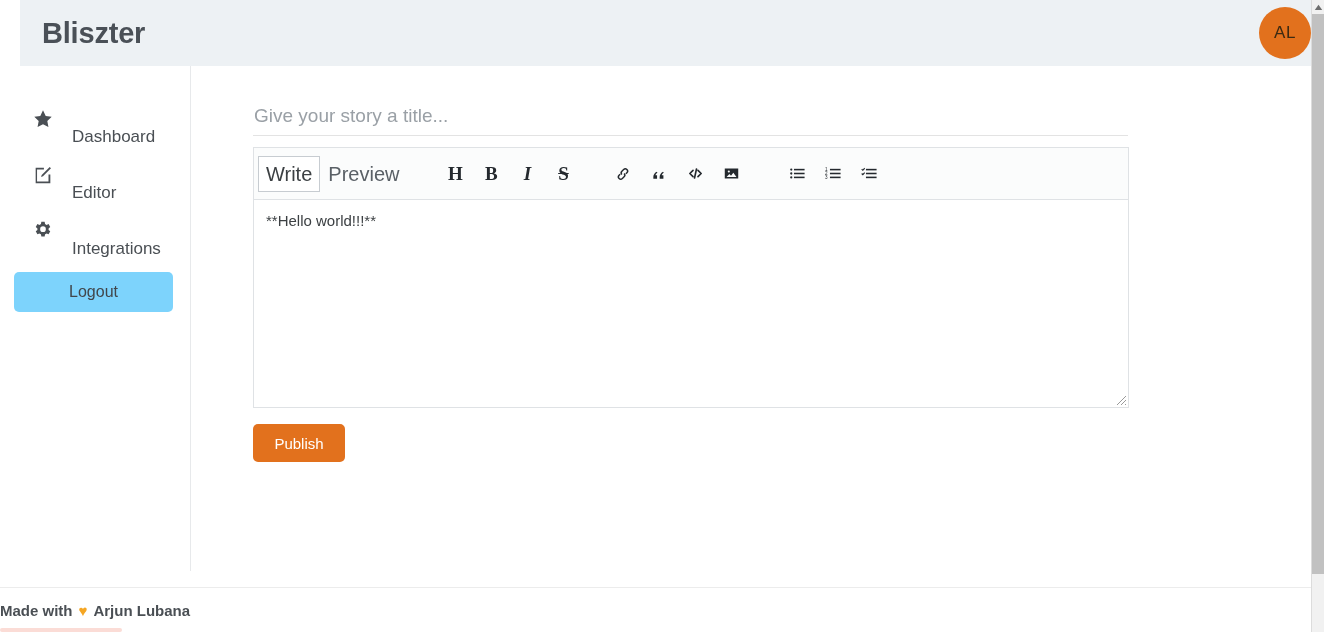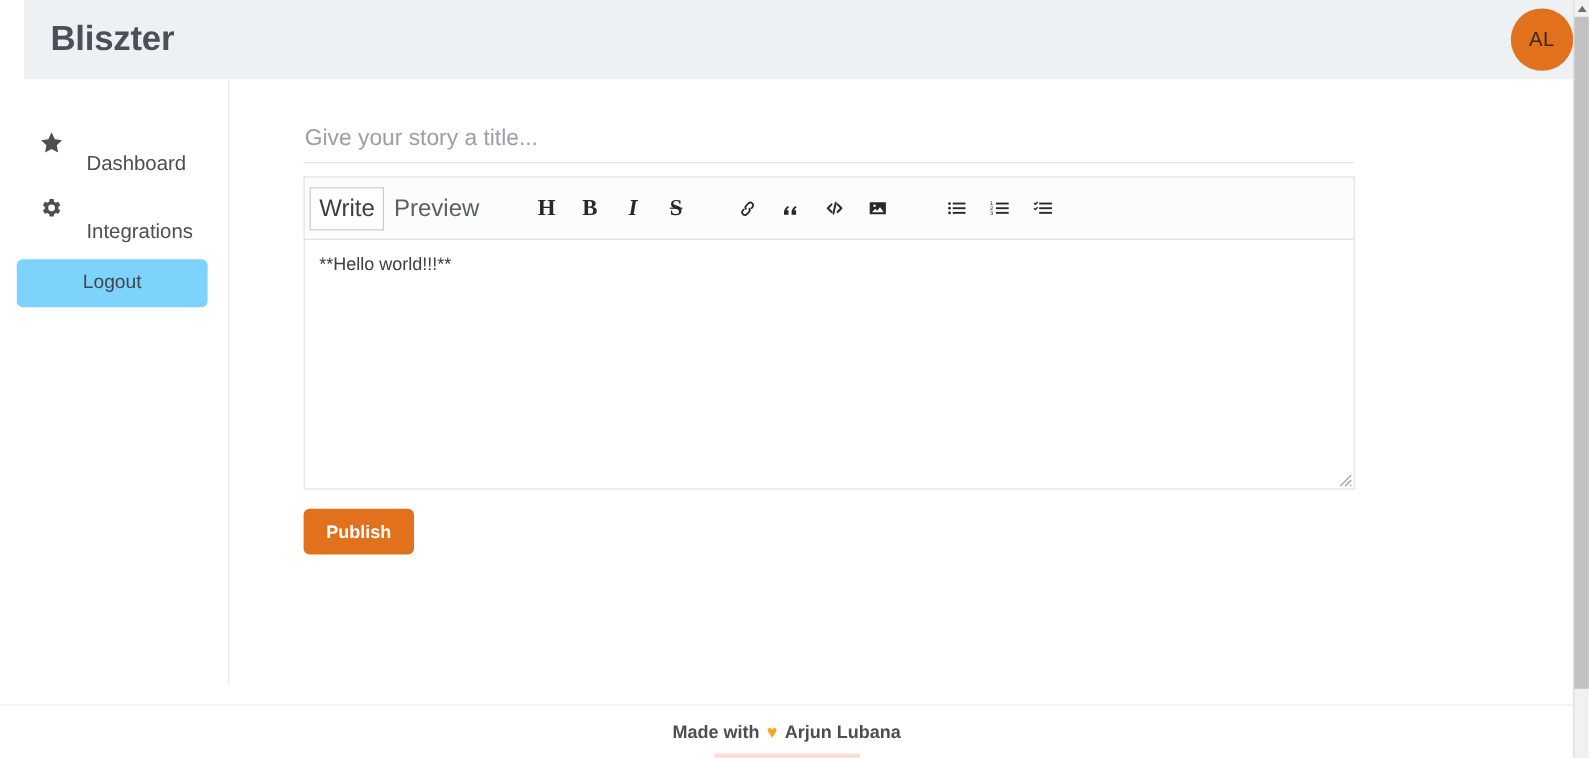--- a/index.html
+++ b/index.html
@@ -193,41 +193,41 @@
 
   .publish-btn {
     margin-top: 16px;
     width: 92px;
     height: 38px;
     background: #e2711d;
     border: none;
     border-radius: 5px;
     color: #ffffff;
     font-size: 15px;
-    font-weight: bold;
+    font-weight: normal;
     font-family: "Liberation Sans", sans-serif;
     cursor: pointer;
   }
 
   
   .footer-divider {
     position: absolute;
     left: 0; top: 587px;
     width: 1311px;
     height: 1px;
     background: #ececec;
   }
   .footer {
     position: absolute;
     left: 0; top: 588px;
     width: 1311px;
     height: 44px;
     display: flex;
     flex-direction: column;
-    align-items: center;
+    align-items: flex-start;
     justify-content: flex-start;
     padding-top: 14px;
   }
   .footer-text {
     font-size: 15px;
     font-weight: bold;
     color: #4a4f54;
     display: flex;
     align-items: center;
     gap: 6px;
@@ -281,20 +281,29 @@
 
     <div class="nav-item">
       <span class="ico">
         <svg width="22" height="22" viewBox="0 0 24 24" fill="currentColor" aria-hidden="true">
           <path d="M12 2.5l2.95 6.22 6.55.88-4.8 4.6 1.22 6.6L12 17.6 6.08 20.8l1.22-6.6-4.8-4.6 6.55-.88z"></path>
         </svg>
       </span>
       <span class="lbl">Dashboard</span>
     </div>
 
+    <div class="nav-item">
+      <span class="ico">
+        <svg width="22" height="22" viewBox="0 0 24 24" fill="none" stroke="currentColor" stroke-width="2" aria-hidden="true">
+          <path d="M4 4h9v2H5.5v13H18v-7.5h2V21H4z" fill="currentColor" stroke="none"></path>
+          <path d="M19.3 3.3l1.4 1.4-8.7 8.7-2.1.7.7-2.1z" fill="currentColor" stroke="none"></path>
+        </svg>
+      </span>
+      <span class="lbl">Editor</span>
+    </div>
 
     <div class="nav-item">
       <span class="ico">
         <svg width="22" height="22" viewBox="0 0 24 24" fill="currentColor" aria-hidden="true">
           <path d="M13.8 2h-3.6l-.45 2.4a7.6 7.6 0 00-1.62.94L5.9 4.48 4.1 7.6l1.82 1.6a7.6 7.6 0 000 1.6L4.1 12.4l1.8 3.12 2.23-.86c.5.4 1.04.72 1.62.94L10.2 18h3.6l.45-2.4c.58-.22 1.12-.54 1.62-.94l2.23.86 1.8-3.12-1.82-1.6a7.6 7.6 0 000-1.6l1.82-1.6-1.8-3.12-2.23.86a7.6 7.6 0 00-1.62-.94zM12 13.1a3.1 3.1 0 110-6.2 3.1 3.1 0 010 6.2z"></path>
         </svg>
       </span>
       <span class="lbl">Integrations</span>
     </div>
 

